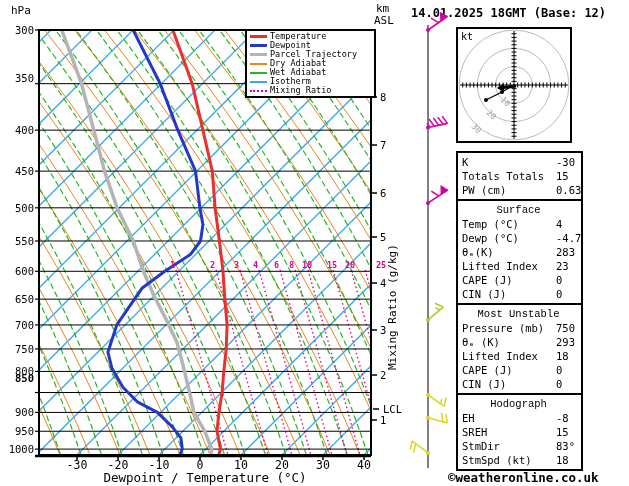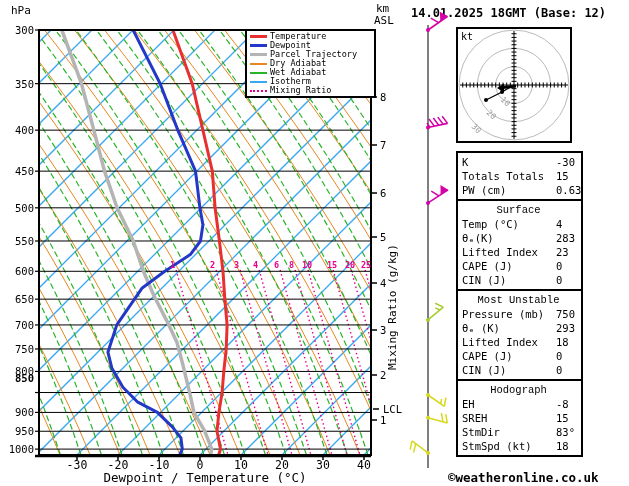--- a/index.html
+++ b/index.html
@@ -324,23 +324,23 @@
   <div id="labels-holder">
       <div class="mix-label" style="left: 170px; top: 260px;">1</div>
       <div class="mix-label" style="left: 210px; top: 260px;">2</div>
       <div class="mix-label" style="left: 234px; top: 260px;">3</div>
       <div class="mix-label" style="left: 253px; top: 260px;">4</div>
       <div class="mix-label" style="left: 274px; top: 260px;">6</div>
       <div class="mix-label" style="left: 289px; top: 260px;">8</div>
       <div class="mix-label" style="left: 302px; top: 260px;">10</div>
       <div class="mix-label" style="left: 327px; top: 260px;">15</div>
       <div class="mix-label" style="left: 345px; top: 260px;">20</div>
-      <div class="mix-label" style="left: 361px; top: 260px; text-align: center;">25</div>
+      <div class="mix-label" style="left: 376px; top: 260px; text-align: center;">25</div>
       <div class="ptick-label" style="left: 4px; top: 24px;">300</div>
-      <div class="ptick-label" style="left: 4px; top: 78px; text-align: right;">350</div>
+      <div class="ptick-label" style="left: 4px; top: 72px; text-align: right;">350</div>
       <div class="ptick-label" style="left: 4px; top: 124.142px;">400</div>
       <div class="ptick-label" style="left: 4px; top: 165.142px;">450</div>
       <div class="ptick-label" style="left: 4px; top: 201.818px;">500</div>
       <div class="ptick-label" style="left: 4px; top: 234.996px;">550</div>
       <div class="ptick-label" style="left: 4px; top: 265.285px;">600</div>
       <div class="ptick-label" style="left: 4px; top: 293.147px;">650</div>
       <div class="ptick-label" style="left: 4px; top: 318.944px;">700</div>
       <div class="ptick-label" style="left: 4px; top: 342.961px;">750</div>
       <div class="ptick-label" style="left: 4px; top: 365.427px;">800</div>
       <div class="ptick-label" style="left: 4px; top: 372px; font-weight: bold;">850</div>
@@ -366,20 +366,21 @@
     </div>
   <div id="panel">
       <div class="tbox">
         <div class="trow"><span>K</span><span class="val">-30</span></div>
         <div class="trow"><span>Totals Totals</span><span class="val">15</span></div>
         <div class="trow"><span>PW (cm)</span><span class="val">0.63</span></div>
       </div>
       <div class="tbox">
         <div class="trow thead">Surface</div>
         <div class="trow"><span>Temp (°C)</span><span class="val">4</span></div>
+        <div class="trow"><span>Dewp (°C)</span><span class="val">-4.7</span></div>
         <div class="trow"><span>θₑ(K)</span><span class="val">283</span></div>
         <div class="trow"><span>Lifted Index</span><span class="val">23</span></div>
         <div class="trow"><span>CAPE (J)</span><span class="val">0</span></div>
         <div class="trow"><span>CIN (J)</span><span class="val">0</span></div>
       </div>
       <div class="tbox">
         <div class="trow thead">Most Unstable</div>
         <div class="trow"><span>Pressure (mb)</span><span class="val">750</span></div>
         <div class="trow"><span>θₑ (K)</span><span class="val">293</span></div>
         <div class="trow"><span>Lifted Index</span><span class="val">18</span></div>

